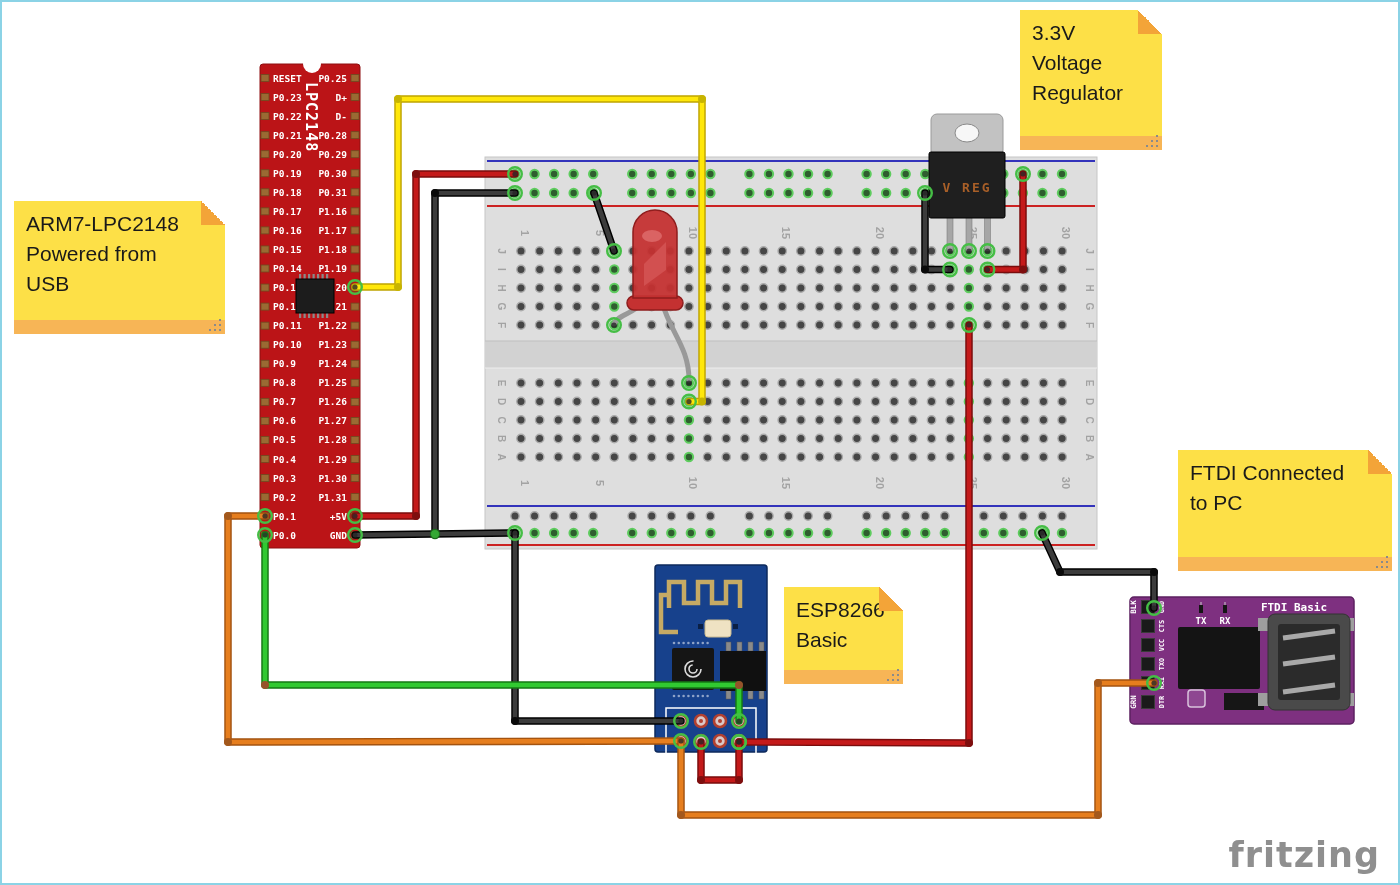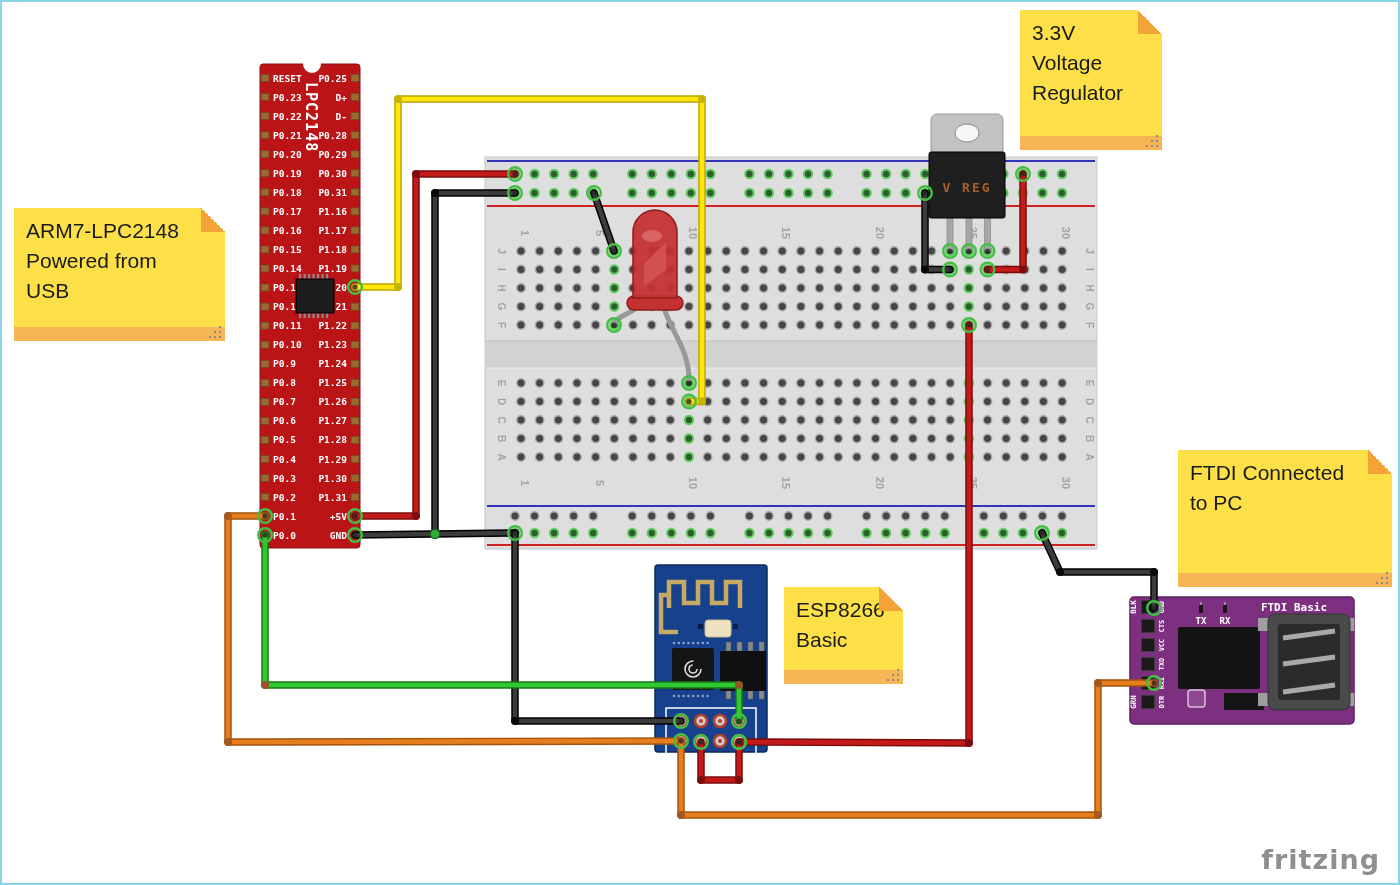--- a/index.html
+++ b/index.html
@@ -9,21 +9,21 @@
   #scene{position:absolute;left:0;top:0;width:1400px;height:885px;z-index:1;}
   .note{position:absolute;z-index:4;background:#fde047;box-shadow:0 0 0 0 transparent;}
   .note .txt{position:absolute;left:12px;top:8px;right:6px;color:#1a1a1a;
              font-size:21px;line-height:30px;font-family:"Liberation Sans",sans-serif;}
   .note .bar{position:absolute;left:0;right:0;bottom:0;height:14px;background:#F7B556;}
   .note .fold{position:absolute;top:0;right:0;width:24px;height:24px;
               background:linear-gradient(to bottom left,#ffffff 0 50%,#F3A438 50% 100%);}
   .note .grip{position:absolute;right:4px;bottom:3px;width:2px;height:2px;background:#8a8a8a;z-index:5;
               box-shadow:-5px 0 #8a8a8a,-10px 0 #8a8a8a,0 -5px #8a8a8a,-5px -5px #8a8a8a,0 -10px #8a8a8a;}
   #logo{position:absolute;right:18px;bottom:8px;z-index:4;color:#8F8F8F;
-        font-family:"DejaVu Sans",sans-serif;font-weight:bold;font-size:27px;letter-spacing:1px;}
+        font-family:"DejaVu Sans",sans-serif;font-weight:bold;font-size:35px;letter-spacing:1px;}
   text{user-select:none;}
 </style>
 </head>
 <body>
 
 <div id="canvas">
   <svg id="scene" xmlns="http://www.w3.org/2000/svg" viewBox="0 0 1400 885">
     <g id="g-breadboard">
         <rect x="483" y="155" width="612" height="392" fill="#DEDEDE" stroke="#C6C6C6" stroke-width="1"></rect>
         <rect x="483" y="339" width="612" height="27" fill="#D2D2D2"></rect>
@@ -832,41 +832,41 @@
         <circle cx="687" cy="381" r="2.6" fill="#262626" fill-opacity="0.8"></circle>
         <circle cx="948" cy="249" r="6.8" fill="none" stroke="#45BE45" stroke-width="2.4"></circle>
         <circle cx="948" cy="249" r="2.6" fill="#262626" fill-opacity="0.8"></circle>
         <circle cx="967" cy="249" r="6.8" fill="none" stroke="#45BE45" stroke-width="2.4"></circle>
         <circle cx="967" cy="249" r="2.6" fill="#262626" fill-opacity="0.8"></circle>
         <circle cx="985.5" cy="249" r="6.8" fill="none" stroke="#45BE45" stroke-width="2.4"></circle>
         <circle cx="985.5" cy="249" r="2.6" fill="#262626" fill-opacity="0.8"></circle>
       </g>
   </svg>
   <div id="notes-layer">
-      <div class="note" style="left: 12px; top: 206px; width: 211px; height: 133px;">
+      <div class="note" style="left: 12px; top: 199px; width: 211px; height: 133px;">
         <div class="txt">
           <div>ARM7-LPC2148</div>
           <div>Powered from</div>
           <div>USB</div>
         </div>
         <div class="bar"></div>
         <div class="fold"></div>
         <div class="grip"></div>
       </div>
       <div class="note" style="left: 1018px; top: 8px; width: 142px; height: 140px;">
         <div class="txt">
           <div>3.3V</div>
           <div>Voltage</div>
           <div>Regulator</div>
         </div>
         <div class="bar"></div>
         <div class="fold"></div>
         <div class="grip"></div>
       </div>
-      <div class="note" style="left: 1176px; top: 448px; width: 214px; height: 137px;">
+      <div class="note" style="left: 1176px; top: 448px; width: 214px; height: 121px;">
         <div class="txt">
           <div>FTDI Connected</div>
           <div>to PC</div>
         </div>
         <div class="bar"></div>
         <div class="fold"></div>
         <div class="grip"></div>
       </div>
       <div class="note" style="left: 782px; top: 585px; width: 119px; height: 97px;">
         <div class="txt">

